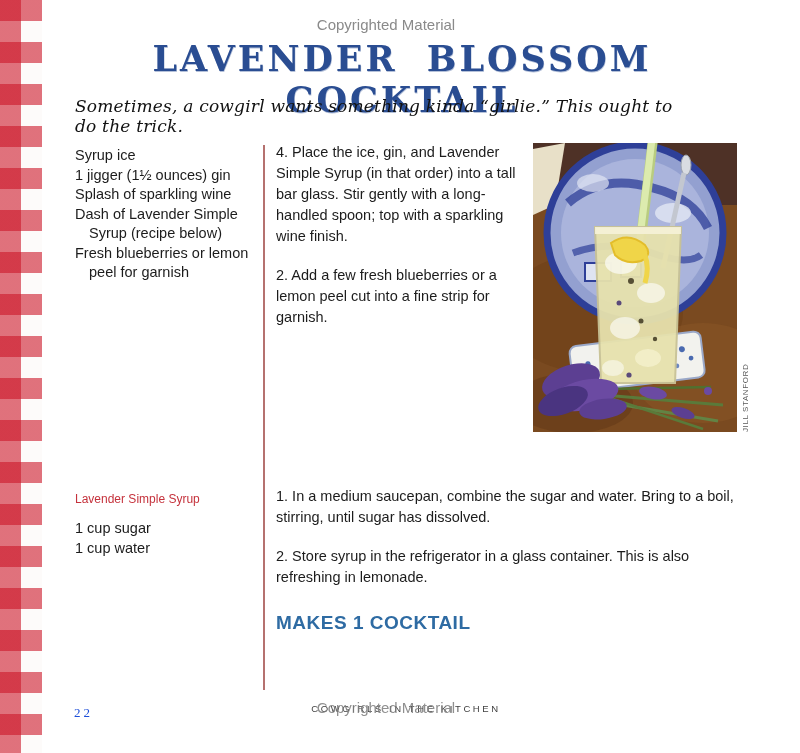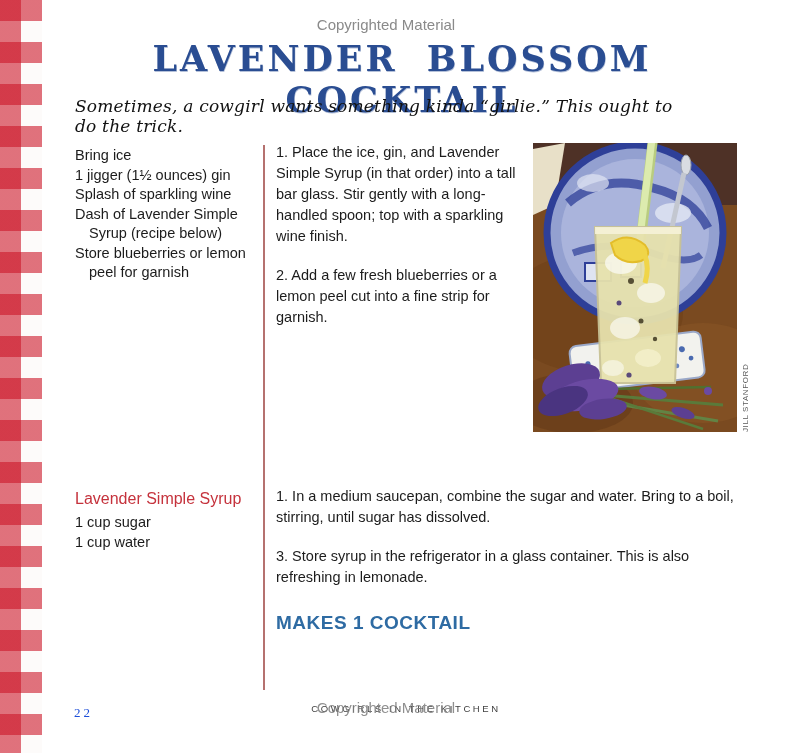--- a/index.html
+++ b/index.html
@@ -36,21 +36,21 @@
 
   
   .divider {
     position:absolute; left:263px; top:145px; width:2px; height:545px;
     background:#b5716f;
   }
   .col-ing { position:absolute; left:75px; width:188px; font-size:14.5px; line-height:19.5px; }
   .col-ing .ing { padding-left:14px; text-indent:-14px; }
   #cocktail-ingredients { top:146px; }
   #syrup-block { top:488px; }
-  .red-heading { color:#c5323c; font-size:16px; line-height:22px; margin-bottom:3px; }
+  .red-heading { color:#c5323c; font-size:12px; line-height:22px; margin-bottom:9px; }
 
   .col-steps { position:absolute; left:276px; font-size:14.5px; line-height:21px; }
   #cocktail-steps { top:142px; width:242px; }
   #syrup-steps { top:486px; width:468px; }
   .step { margin:0 0 18px 0; }
 
   .yield {
     position:absolute; left:276px; top:612px;
     font-size:19px; letter-spacing:0.5px; color:#2e6ba3;font-weight:bold;
   }
@@ -90,29 +90,29 @@
 
   <div class="watermark-top">Copyrighted Material</div>
 
   <h1 class="title" style="margin:0;">LAVENDER BLOSSOM COCKTAIL</h1>
 
   <div class="intro">Sometimes, a cowgirl wants something kinda “girlie.” This ought to do the trick.</div>
 
   <div class="divider"></div>
 
   <div class="col-ing" id="cocktail-ingredients">
-    <div class="ing">Bring ice</div>
+    <div class="ing">Syrup ice</div>
     <div class="ing">1 jigger (1½ ounces) gin</div>
     <div class="ing">Splash of sparkling wine</div>
     <div class="ing">Dash of Lavender Simple Syrup (recipe below)</div>
-    <div class="ing">Store blueberries or lemon peel for garnish</div>
+    <div class="ing">Fresh blueberries or lemon peel for garnish</div>
   </div>
 
   <div class="col-steps" id="cocktail-steps">
-    <p class="step">1. Place the ice, gin, and Lavender Simple Syrup (in that order) into a tall bar glass. Stir gently with a long-handled spoon; top with a sparkling wine finish.</p>
+    <p class="step">4. Place the ice, gin, and Lavender Simple Syrup (in that order) into a tall bar glass. Stir gently with a long-handled spoon; top with a sparkling wine finish.</p>
     <p class="step">2. Add a few fresh blueberries or a lemon peel cut into a fine strip for garnish.</p>
   </div>
 
   <div class="photo">
     <svg width="204" height="289" viewBox="0 0 204 289" xmlns="http://www.w3.org/2000/svg">
 
       <rect x="0" y="0" width="204" height="80" fill="#4e3126"></rect>
       <rect x="0" y="62" width="204" height="227" fill="#7a4a20"></rect>
       <ellipse cx="60" cy="170" rx="90" ry="60" fill="#6b3d16" opacity="0.5"></ellipse>
       <ellipse cx="170" cy="230" rx="70" ry="50" fill="#8a5526" opacity="0.5"></ellipse>
@@ -179,21 +179,21 @@
   <div class="photo-credit">JILL STANFORD</div>
 
   <div class="col-ing" id="syrup-block">
     <div class="red-heading">Lavender Simple Syrup</div>
     <div class="ing">1 cup sugar</div>
     <div class="ing">1 cup water</div>
   </div>
 
   <div class="col-steps" id="syrup-steps">
     <p class="step">1. In a medium saucepan, combine the sugar and water. Bring to a boil, stirring, until sugar has dissolved.</p>
-    <p class="step">3. Store syrup in the refrigerator in a glass container. This is also refreshing in lemonade.</p>
+    <p class="step">2. Store syrup in the refrigerator in a glass container. This is also refreshing in lemonade.</p>
   </div>
 
   <div class="yield">MAKES 1 COCKTAIL</div>
 
   <div class="page-number">22</div>
   <div class="footer-center">
     <div class="running-footer">COWGIRLS IN THE KITCHEN</div>
     <div class="watermark-bottom">Copyrighted Material</div>
   </div>
 

